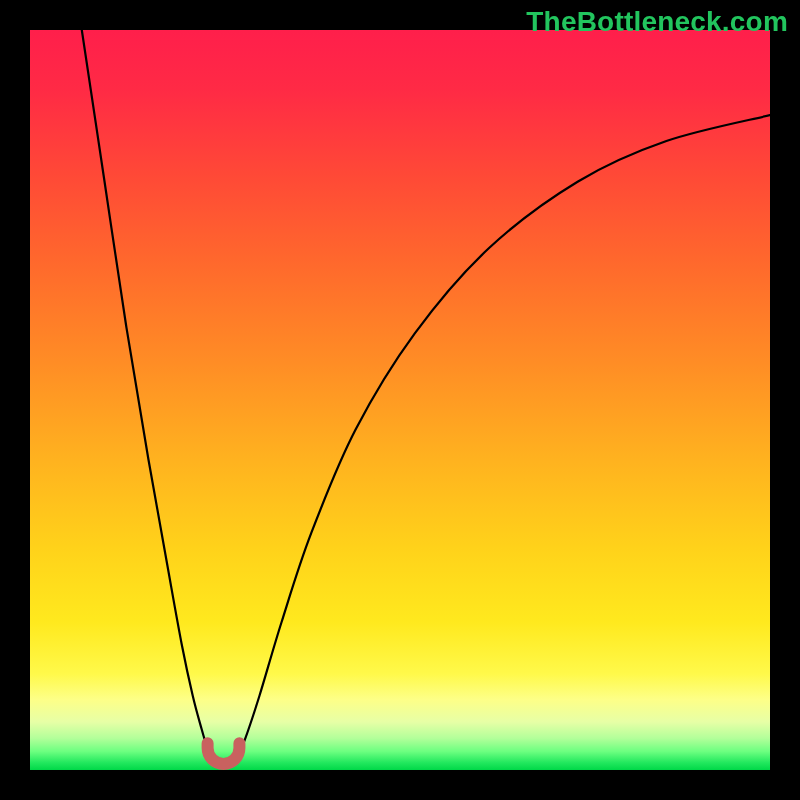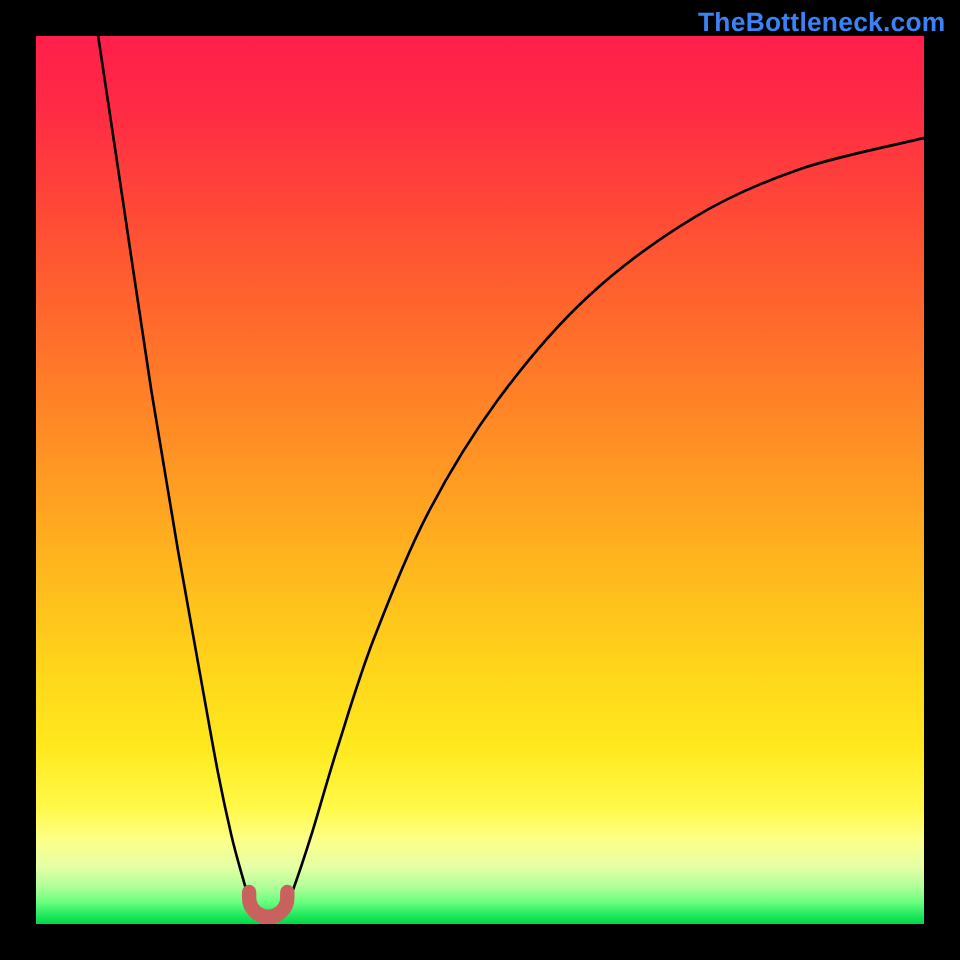--- a/index.html
+++ b/index.html
@@ -24,23 +24,23 @@
     top: 30px;
     width: 740px;
     height: 740px;
     overflow: hidden;
   }
   .watermark {
     position: absolute;
     top: 6px;
     right: 12px;
     font-family: Arial, Helvetica, sans-serif;
-    font-size: 22px;
+    font-size: 28px;
     font-weight: 600;
-    color: #3b82f6;
+    color: #22c55e;
     letter-spacing: 0.2px;
     user-select: none;
     text-align: right;
   }
   svg { display: block; }
 </style>
 </head>
 <body>
 
 <div class="frame">

